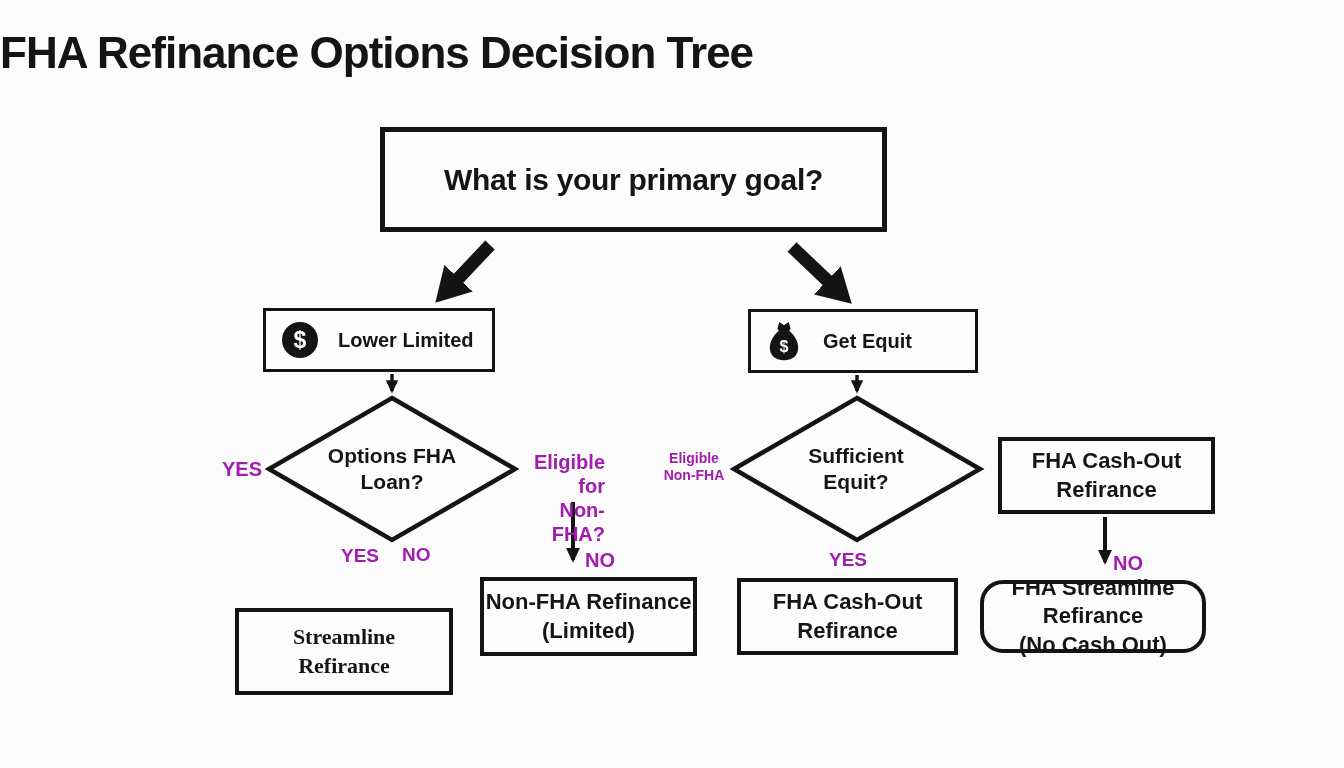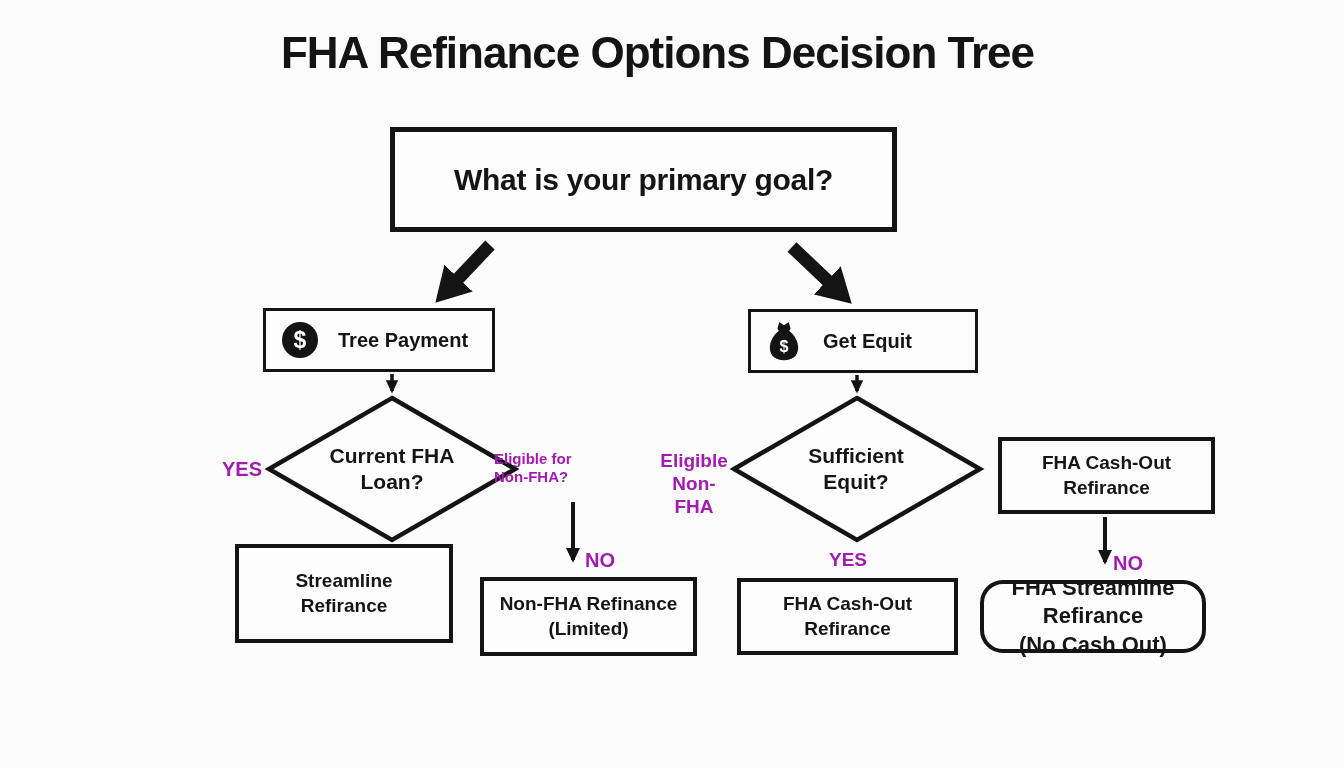--- a/index.html
+++ b/index.html
@@ -9,27 +9,26 @@
     font-family:"Liberation Sans", sans-serif;
     color:#151515;
     overflow:hidden;
   }
   .stage{position:relative;width:1344px;height:768px;background:#fcfcfc;}
   .abs{position:absolute;}
   .pre{white-space:pre-line;}
 
   .title{
     left:0;top:28px;width:1315px;
-    text-align:center;
     font-size:44px;font-weight:700;letter-spacing:-1px;
     color:#141414;
   }
 
   .root-box{
-    left:390px;top:127px;width:507px;height:105px;
+    left:380px;top:127px;width:507px;height:105px;
     box-sizing:border-box;border:5px solid #141414;background:#fdfdfd;
     display:flex;align-items:center;justify-content:center;
     font-size:30px;font-weight:700;letter-spacing:-0.3px;
   }
 
   .branch-box{
     box-sizing:border-box;border:3px solid #141414;background:#fdfdfd;
     display:flex;align-items:center;
     font-size:20px;font-weight:700;
   }
@@ -48,35 +47,35 @@
 
   .diamond-text{
     width:180px;text-align:center;
     font-size:21px;font-weight:700;line-height:1.25;
   }
   .dt-left{left:302px;top:443px;}
   .dt-right{left:766px;top:443px;text-align:center;}
 
   .lbl{font-weight:700;color:#a21caf;}
   .lbl-yes-left{left:222px;top:458px;font-size:20px;}
-  .lbl-eligible-for{left:494px;top:450px;width:92px;text-align:left;font-size:15px;line-height:1.2;}
+  .lbl-eligible-for{left:513px;top:450px;width:92px;text-align:right;font-size:20px;line-height:1.2;}
   .lbl-no-mid{left:585px;top:549px;font-size:20px;}
   .lbl-yes-under-left{left:341px;top:545px;font-size:19px;}
   .lbl-no-under-left{left:402px;top:544px;font-size:19px;}
-  .lbl-eligible-nonfha{left:656px;top:450px;width:76px;text-align:center;font-size:19px;line-height:1.2;}
+  .lbl-eligible-nonfha{left:656px;top:450px;width:76px;text-align:center;font-size:14px;line-height:1.2;}
   .lbl-yes-under-right{left:829px;top:549px;font-size:19px;}
   .lbl-no-right{left:1113px;top:552px;font-size:20px;}
 
   .out-box{
     box-sizing:border-box;border:4px solid #141414;background:#fdfdfd;
     display:flex;align-items:center;justify-content:center;
-    text-align:center;font-size:19px;font-weight:700;line-height:1.3;
+    text-align:center;font-size:22px;font-weight:700;line-height:1.3;
   }
   .side-box{left:998px;top:437px;width:217px;height:77px;}
-  .out-1{left:235px;top:544px;width:218px;height:99px;}
+  .out-1{left:235px;top:608px;width:218px;height:87px;font-family:Liberation Serif, serif;}
   .out-2{left:480px;top:577px;width:217px;height:79px;}
   .out-3{left:737px;top:578px;width:221px;height:77px;}
   .out-4{left:980px;top:580px;width:226px;height:73px;font-size:22px;border-radius:23px;}
 </style>
 </head>
 <body>
 
 <div class="stage">
 
   <svg class="layer abs" viewBox="0 0 1344 768">
@@ -105,33 +104,33 @@
   <div class="abs title">FHA Refinance Options Decision Tree</div>
 
   <div class="abs root-box">
     <span>What is your primary goal?</span>
   </div>
 
   <div class="abs branch-box branch-left">
     <span class="dollar-circle">
       <span>$</span>
     </span>
-    <span>Tree Payment</span>
+    <span>Lower Limited</span>
   </div>
 
   <div class="abs branch-box branch-right">
     <svg class="bag-icon" viewBox="0 0 36 44">
       <path d="M11,9 L13,2 L18,5.2 L23,2 L25,9 L23,12 L13,12 Z" fill="#141414"></path>
       <path d="M13,11 L23,11 C30,16.5 33,23.5 33,29.5 C33,38 26,42.5 18,42.5 C10,42.5 3,38 3,29.5 C3,23.5 6,16.5 13,11 Z" fill="#141414"></path>
       <text x="18" y="34" text-anchor="middle" fill="#ffffff" font-size="17" font-weight="700">$</text>
     </svg>
     <span>Get Equit</span>
   </div>
 
-  <div class="abs diamond-text dt-left pre">Current FHA
+  <div class="abs diamond-text dt-left pre">Options FHA
 Loan?</div>
   <div class="abs diamond-text dt-right pre">Sufficient
 Equit?</div>
 
   <div class="abs lbl lbl-yes-left">YES</div>
   <div class="abs lbl lbl-eligible-for pre">Eligible for
 Non-FHA?</div>
   <div class="abs lbl lbl-no-mid">NO</div>
   <div class="abs lbl lbl-yes-under-left">YES</div>
   <div class="abs lbl lbl-no-under-left">NO</div>

